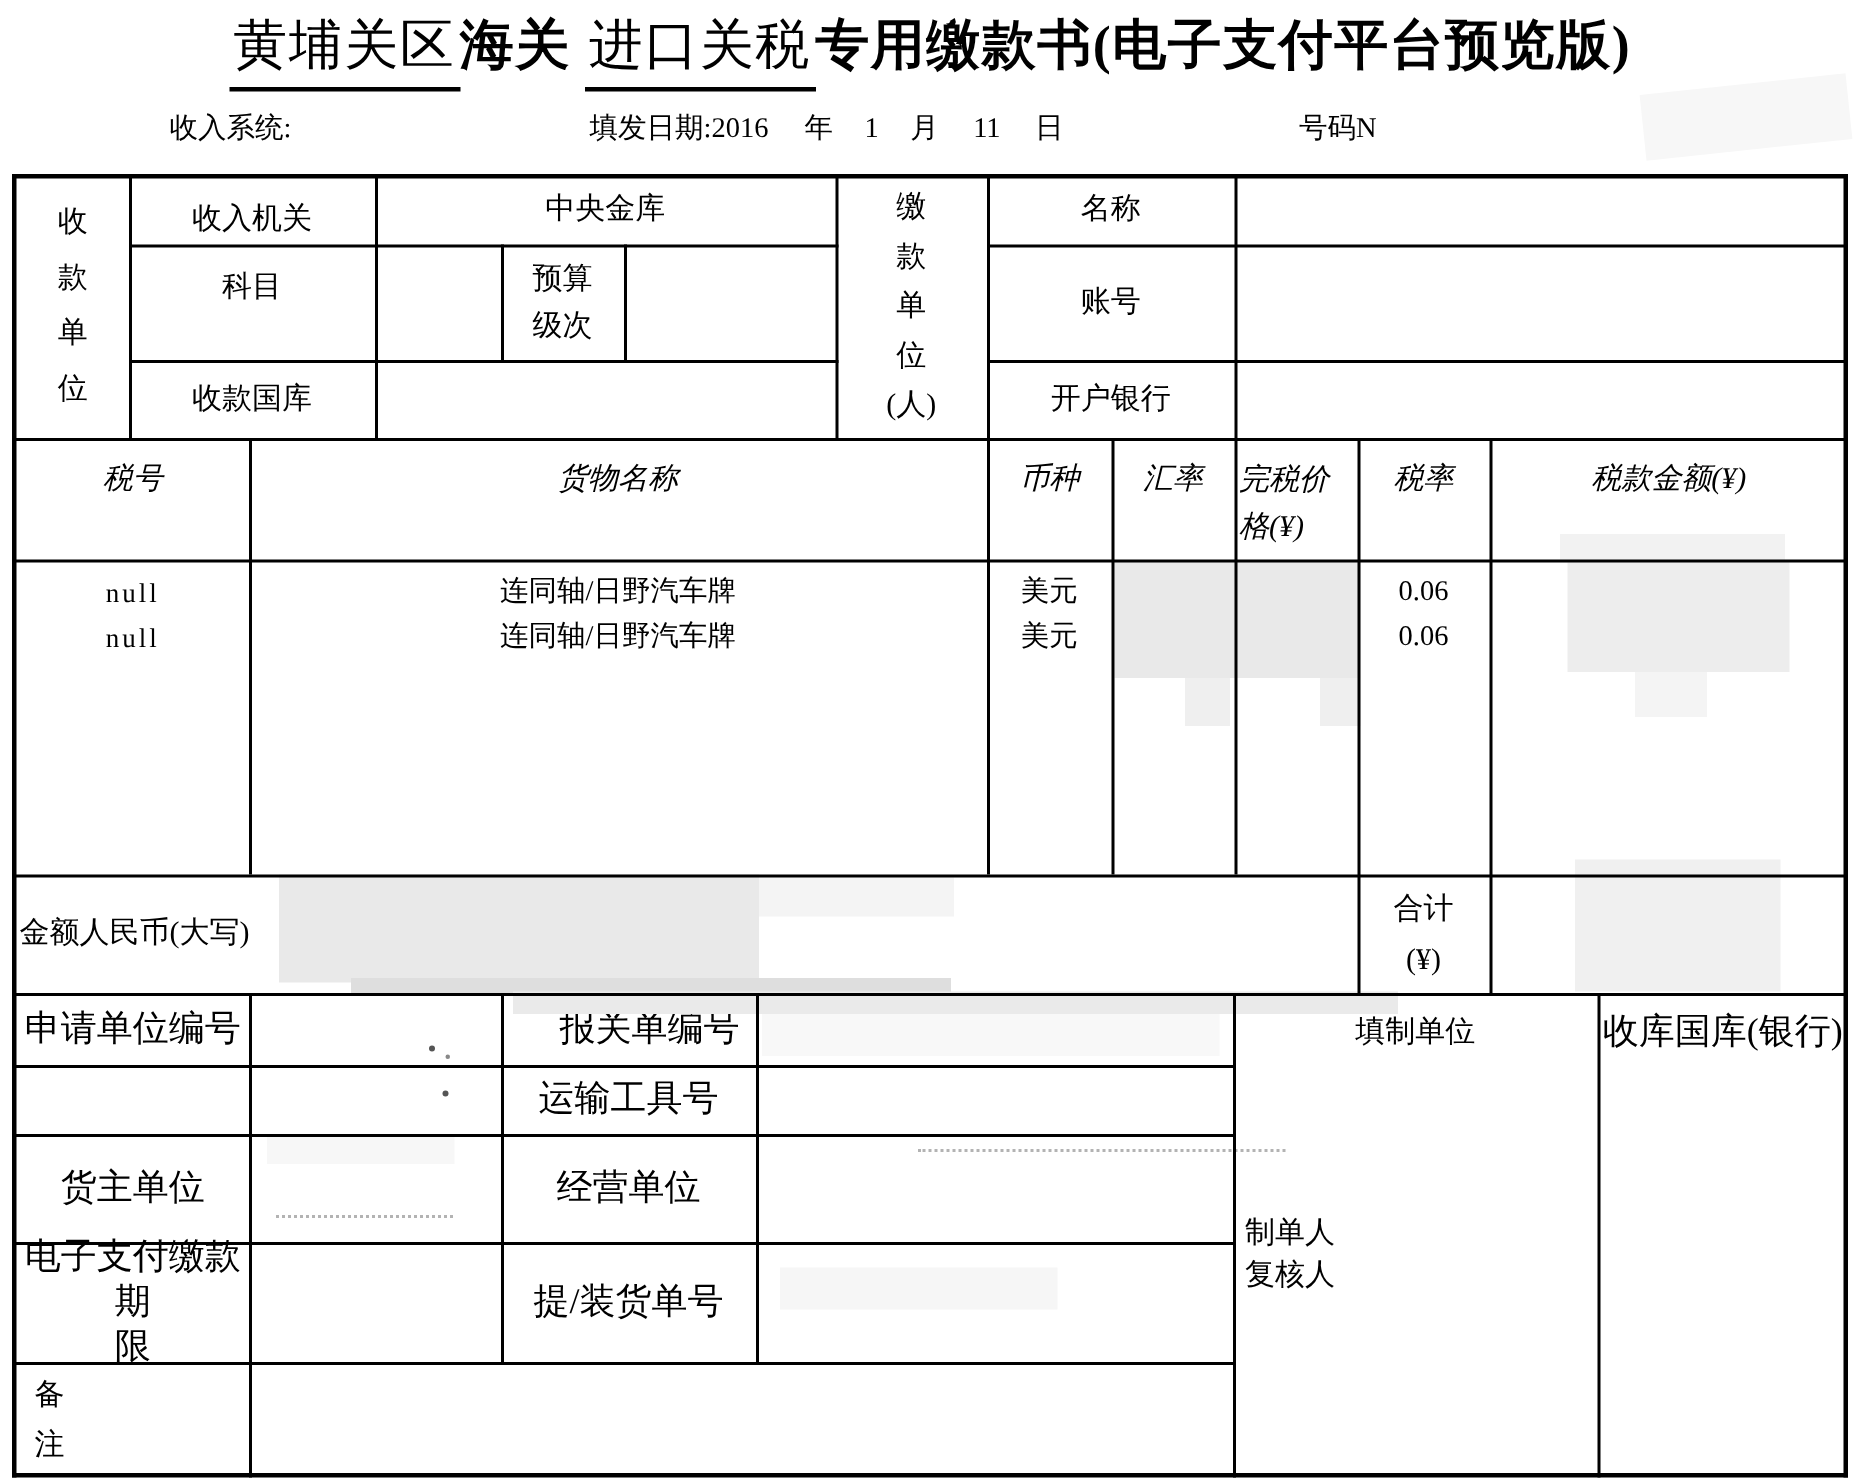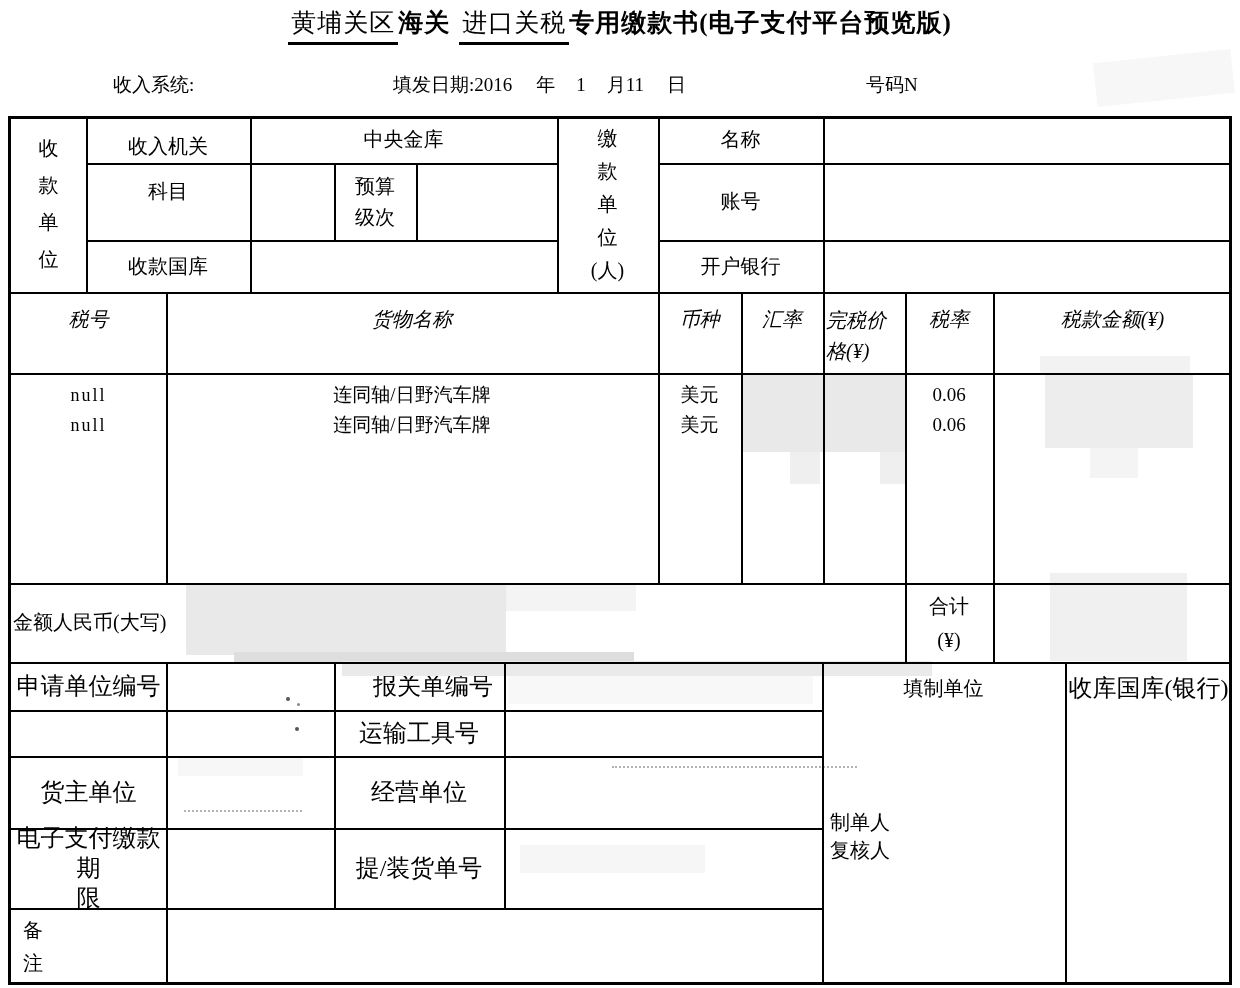--- a/index.html
+++ b/index.html
@@ -1,19 +1,19 @@
 <!DOCTYPE html>
 <html><head>
 <meta charset="utf-8">
 <style>
   html,body{margin:0;padding:0;background:#fff;}
   .page{position:relative;width:1240px;height:988px;background:#ffffff;overflow:hidden;
         font-family:"Liberation Serif","DejaVu Serif",serif;color:#000;}
   
-  .title{position:absolute;top:6px;left:0;width:100%;text-align:center;font-size:25px;letter-spacing:1px;}
+  .title{position:absolute;top:6px;left:0;width:100%;text-align:center;font-size:36px;letter-spacing:1px;}
   .title .bold{font-weight:bold;}
   .title .und{font-weight:400;display:inline-block;border-bottom:3px solid #000;padding:0 3px 3px 3px;}
   .title .gap{margin-left:9px;}
   
   .meta{position:absolute;top:72px;left:0;width:100%;height:28px;font-size:19px;}
   .meta .m-item{position:absolute;top:0;white-space:nowrap;}
   .meta .tok{display:inline-block;}
   
   #form{position:absolute;left:8px;top:116px;width:1224px;height:869px;}
   .ln{position:absolute;background:#000;}
@@ -35,21 +35,21 @@
 <body>
 
 <div class="page">
 
   <div class="title">
     <span class="und">黄埔关区</span><span class="bold">海关</span><span class="und gap">进口关税</span><span class="bold">专用缴款书(电子支付平台预览版)</span>
   </div>
 
   <div class="meta">
     <span class="m-item" style="left:113px;">收入系统:</span>
-    <span class="m-item" style="left:393px;"><span class="tok">填发日期:</span><span class="tok">2016</span><span class="tok" style="margin-left:24px;">年</span><span class="tok" style="margin-left:21px;">1</span><span class="tok" style="margin-left:21px;">月</span><span class="tok" style="">11</span><span class="tok" style="margin-left:23px;">日</span></span>
+    <span class="m-item" style="left:393px;"><span class="tok">填发日期:</span><span class="tok">2016</span><span class="tok" style="margin-left:24px;">年</span><span class="tok" style="margin-left:21px;">1</span><span class="tok" style="margin-left:21px;">月</span><span class="tok" style="margin-left:23px;">11</span><span class="tok" style="margin-left:23px;">日</span></span>
     <span class="m-item" style="left:866px;">号码N</span>
   </div>
   <div class="hdr-smudge"></div>
 
   <div id="form">
 
     <div class="cell vlabel" style="left:3px;top:0;width:75px;height:176px;">收
 款
 单
 位</div>

